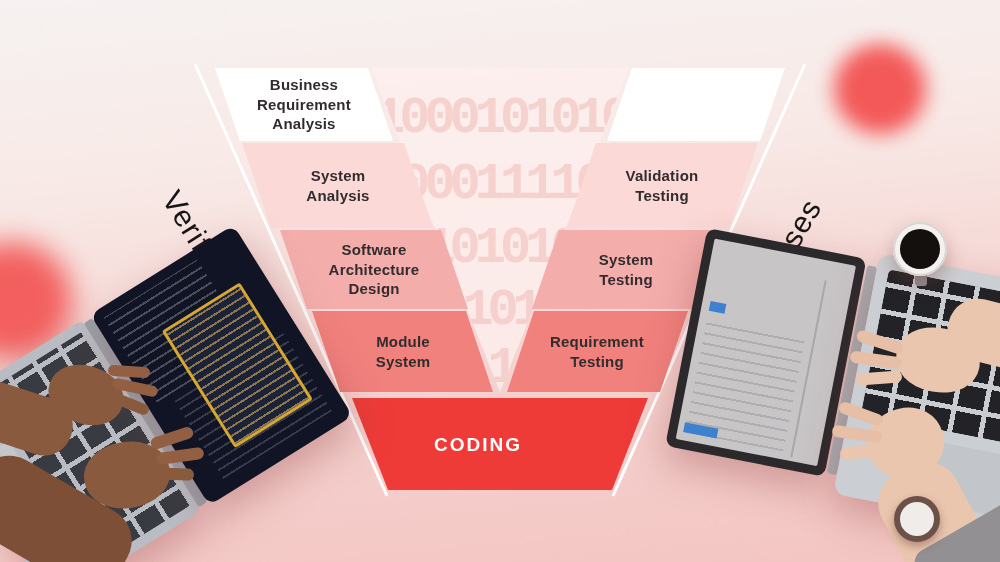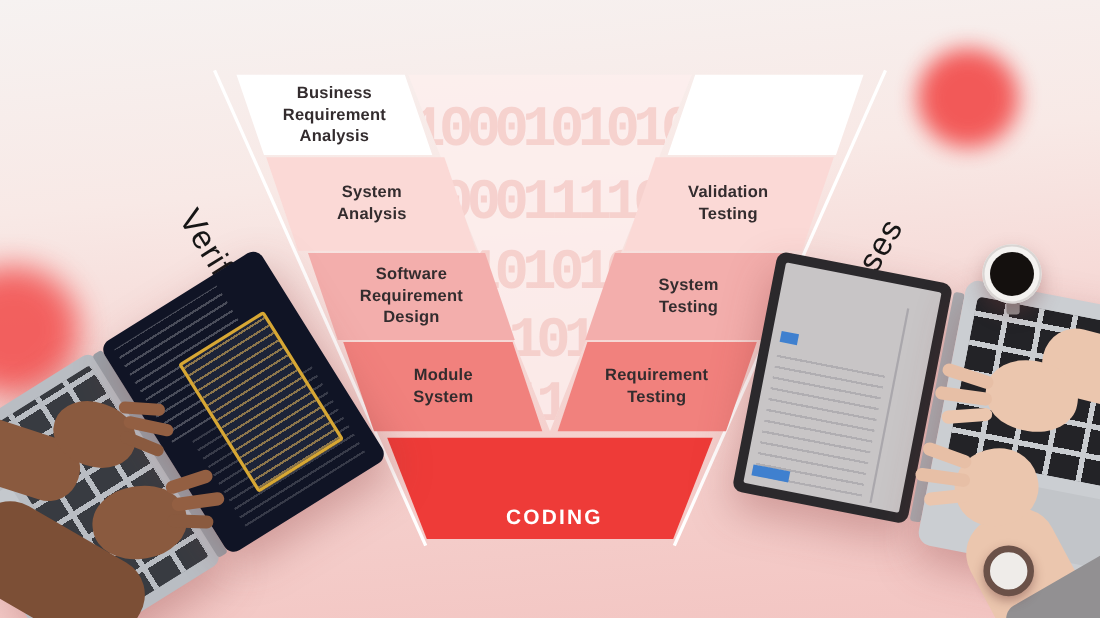--- a/index.html
+++ b/index.html
@@ -93,33 +93,33 @@
 
     <polygon points="352,398 648,398 612,490 388,490" fill="#ee3b38"></polygon>
   </svg>
 
   <div class="vlabel" style="left:304px; top:104px;">Business
 Requirement
 Analysis</div>
   <div class="vlabel" style="left:338px; top:185px;">System
 Analysis</div>
   <div class="vlabel" style="left:374px; top:269px;">Software
-Requirement
+Architecture
 Design</div>
   <div class="vlabel" style="left:403px; top:351px;">Module
 System</div>
 
   <div class="vlabel" style="left:662px; top:185px;">Validation
 Testing</div>
   <div class="vlabel" style="left:626px; top:269px;">System
 Testing</div>
   <div class="vlabel" style="left:597px; top:351px;">Requirement
 Testing</div>
 
-  <div class="vlabel coding-label" style="left:504px; top:445px;margin-top:27px;">CODING</div>
+  <div class="vlabel coding-label" style="left:478px; top:445px;">CODING</div>
 
   <div class="side-title" style="left:242px; top:310px; transform:translate(-50%,-50%) rotate(58deg);">Verification Phases</div>
   <div class="side-title" style="left:750px; top:312px; transform:translate(-50%,-50%) rotate(-60deg);">Validation Phases</div>
 
   <div class="laptop" style="left:-35px; top:302px; width:355px; height:225px; transform:rotate(-32deg);">
 
     <div class="abs shadowed" style="left:0; top:0; width:178px; height:225px; background:#b9bdc3; border-radius:10px;">
       <div class="abs keys-dark" style="left:58px; top:10px; width:112px; height:205px; border-radius:4px;"></div>
       <div class="abs" style="left:8px; top:64px; width:42px; height:96px; background:#c4c8cd; border-radius:6px;"></div>
     </div>

